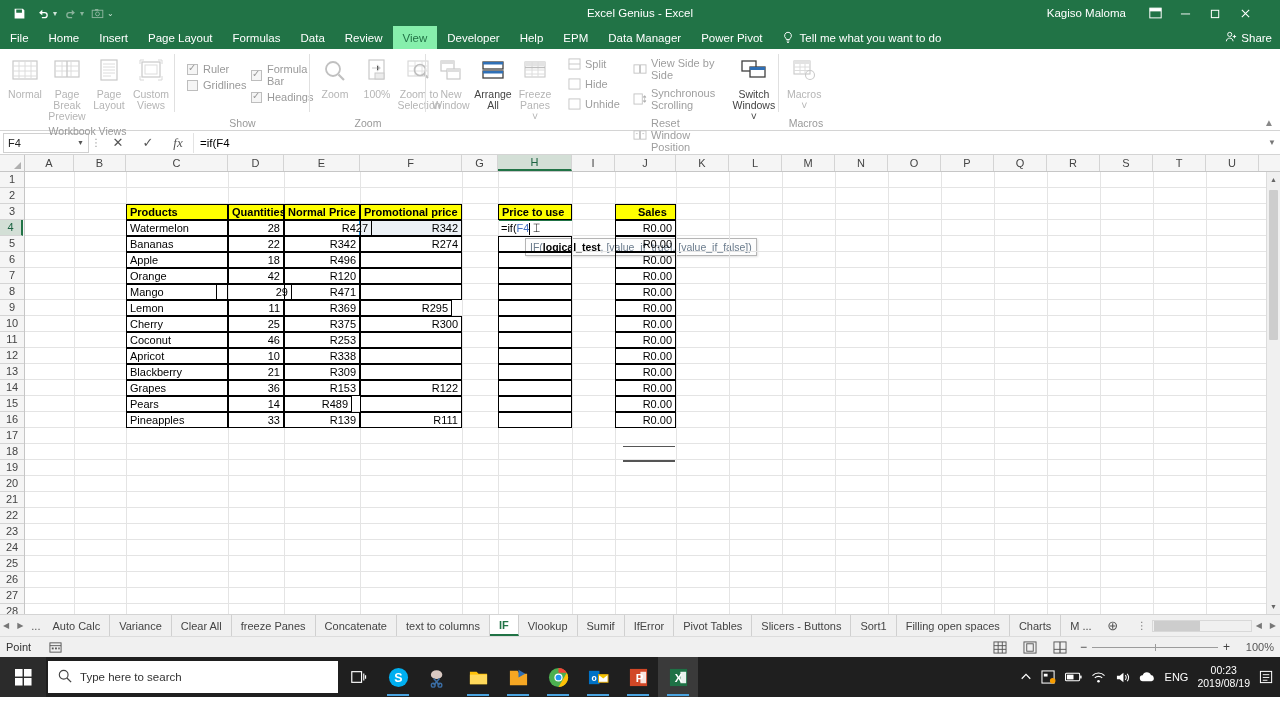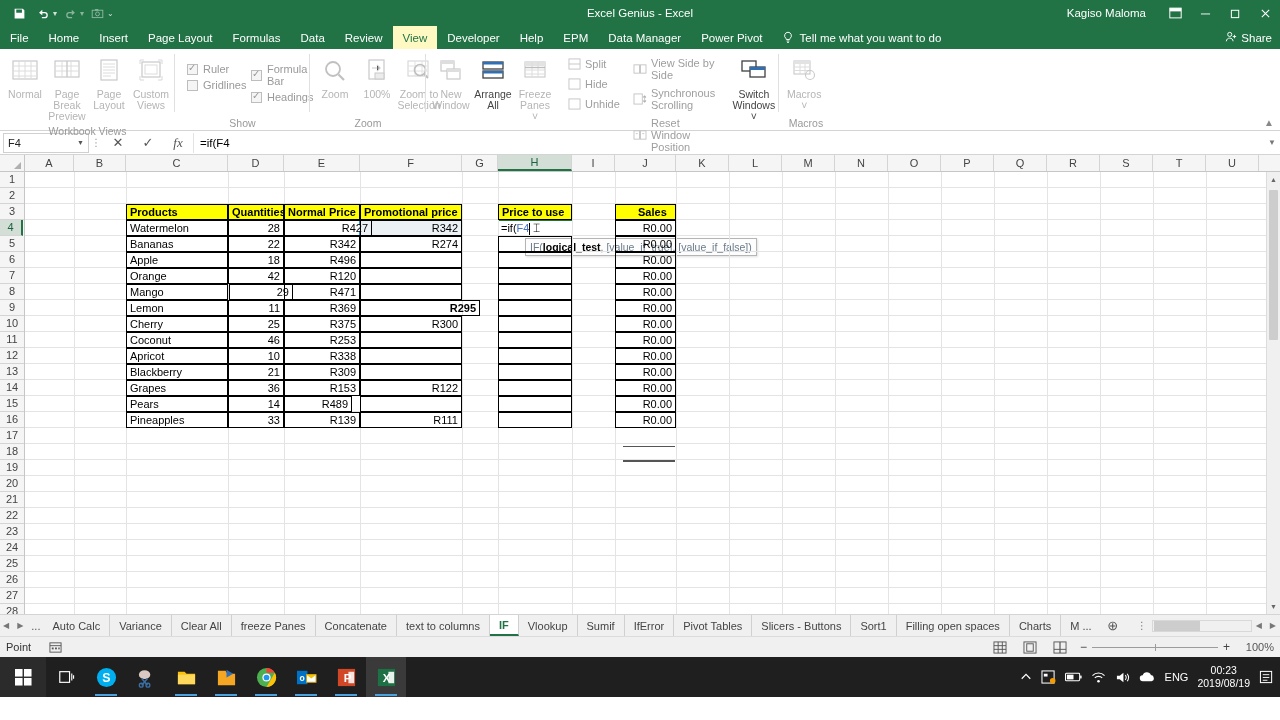--- a/index.html
+++ b/index.html
@@ -21,32 +21,32 @@
     width:22px;height:20px;display:flex;align-items:center;justify-content:center;
     color:#fff; font-size:12px; line-height:1;
   }
   .qat-btn.dim{ color:#8ab39c; }
   .qat-sep{ font-size:8px; color:#cfe3d8; margin-left:-3px;}
   .title-text{
     position:absolute; left:0; right:0; text-align:center;
     font-size:11.5px; color:#fff; pointer-events:none;
   }
   .title-right{
-    margin-left:auto; display:flex; align-items:center; gap:0px; padding-right:0;
+    margin-left:auto; display:flex; align-items:center; gap:0px; padding-right:20px;
   }
   .user-name{ font-size:11.5px; margin-right:14px; }
   .tb-icon{ width:30px;height:26px;display:flex;align-items:center;justify-content:center;font-size:12px;}
 
   
   .ribbon-tabs{
     height:23px; background:#217346; display:flex; align-items:stretch; position:relative;
     font-size:11.5px;
   }
   .rtab{ padding:0 10px; display:flex; align-items:center; color:#fff; white-space:nowrap; }
-  .rtab.active{ background:#fef9c3; color:#217346; }
+  .rtab.active{ background:#86efac; color:#217346; }
   .tellme{ display:flex; align-items:center; gap:5px; color:#fff; padding:0 10px; }
   .tellme svg{ display:block; }
   .ribbon-right{ margin-left:auto; display:flex; align-items:center; padding-right:8px; gap:4px; }
   .share{ color:#fff; display:flex; align-items:center; gap:4px; font-size:11.5px; }
 
   
   .ribbon{
     height:82px; background:#fff; border-bottom:1px solid #d4d4d4;
     display:flex; position:relative;
   }
@@ -721,27 +721,27 @@
         <div class="cell bx r" style="left: 335px; top: 64px; width: 102px;">R274</div>
         <div class="cell bx" style="left: 101px; top: 80px; width: 102px;">Apple</div>
         <div class="cell bx r" style="left: 203px; top: 80px; width: 56px;">18</div>
         <div class="cell bx r" style="left: 259px; top: 80px; width: 76px;">R496</div>
         <div class="cell bx r" style="left: 335px; top: 80px; width: 102px;"></div>
         <div class="cell bx" style="left: 101px; top: 96px; width: 102px;">Orange</div>
         <div class="cell bx r" style="left: 203px; top: 96px; width: 56px;">42</div>
         <div class="cell bx r" style="left: 259px; top: 96px; width: 76px;">R120</div>
         <div class="cell bx r" style="left: 335px; top: 96px; width: 102px;"></div>
         <div class="cell bx" style="left: 101px; top: 112px; width: 102px;">Mango</div>
-        <div class="cell bx r" style="left: 204px; top: 112px; width: 64px;">29</div>
+        <div class="cell bx r" style="left: 191px; top: 112px; width: 76px;">29</div>
         <div class="cell bx r" style="left: 259px; top: 112px; width: 76px;">R471</div>
         <div class="cell bx r" style="left: 335px; top: 112px; width: 102px;"></div>
         <div class="cell bx" style="left: 101px; top: 128px; width: 102px;">Lemon</div>
         <div class="cell bx r" style="left: 203px; top: 128px; width: 56px;">11</div>
         <div class="cell bx r" style="left: 259px; top: 128px; width: 76px;">R369</div>
-        <div class="cell bx r" style="left: 335px; top: 128px; width: 120px; font-weight: bold;">R295</div>
+        <div class="cell bx r" style="left: 335px; top: 128px; width: 92px;">R295</div>
         <div class="cell bx" style="left: 101px; top: 144px; width: 102px;">Cherry</div>
         <div class="cell bx r" style="left: 203px; top: 144px; width: 56px;">25</div>
         <div class="cell bx r" style="left: 259px; top: 144px; width: 76px;">R375</div>
         <div class="cell bx r" style="left: 335px; top: 144px; width: 102px;">R300</div>
         <div class="cell bx" style="left: 101px; top: 160px; width: 102px;">Coconut</div>
         <div class="cell bx r" style="left: 203px; top: 160px; width: 56px;">46</div>
         <div class="cell bx r" style="left: 259px; top: 160px; width: 76px;">R253</div>
         <div class="cell bx r" style="left: 335px; top: 160px; width: 102px;"></div>
         <div class="cell bx" style="left: 101px; top: 176px; width: 102px;">Apricot</div>
         <div class="cell bx r" style="left: 203px; top: 176px; width: 56px;">10</div>
@@ -877,20 +877,29 @@
 
 <div class="taskbar">
   <div class="start">
     <svg width="17" height="17" viewBox="0 0 18 18">
         <rect x="0" y="0" width="8" height="8" fill="#fff"></rect>
         <rect x="9.5" y="0" width="8" height="8" fill="#fff"></rect>
         <rect x="0" y="9.5" width="8" height="8" fill="#fff"></rect>
         <rect x="9.5" y="9.5" width="8" height="8" fill="#fff"></rect>
       </svg>
   </div>
+  <div class="searchbox">
+    <span>
+      <svg width="14" height="14" viewBox="0 0 16 16">
+          <circle cx="6.5" cy="6.5" r="5" fill="none" stroke="#444" stroke-width="1.3"></circle>
+          <path stroke="#444" stroke-width="1.5" d="M10.2 10.2L15 15"></path>
+        </svg>
+    </span>
+    <span>Type here to search</span>
+  </div>
   <div class="tb-app">
     <svg width="18" height="16" viewBox="0 0 20 18">
         <rect x="3" y="3" width="11" height="12" fill="none" stroke="#fff" stroke-width="1.3"></rect>
         <path stroke="#fff" stroke-width="1.3" d="M16.5 5v8M18.5 7v4"></path>
       </svg>
   </div>
   <div class="tb-app running">
     <svg width="21" height="21" viewBox="0 0 22 22">
         <circle cx="11" cy="11" r="10" fill="#00aff0"></circle>
         <text x="11" y="16" font-size="13" font-family="Liberation Sans, sans-serif" font-weight="bold" fill="#fff" text-anchor="middle">S</text>

